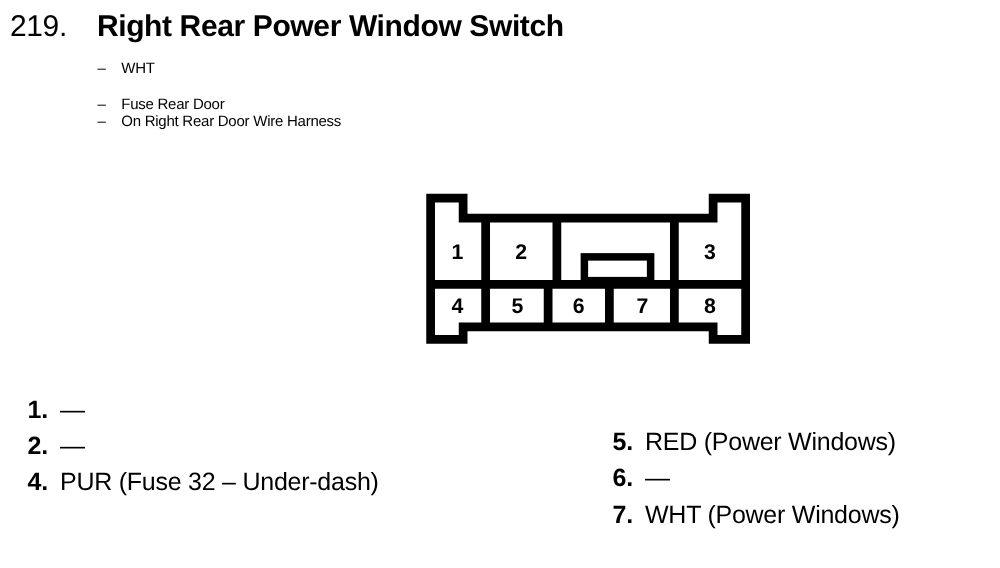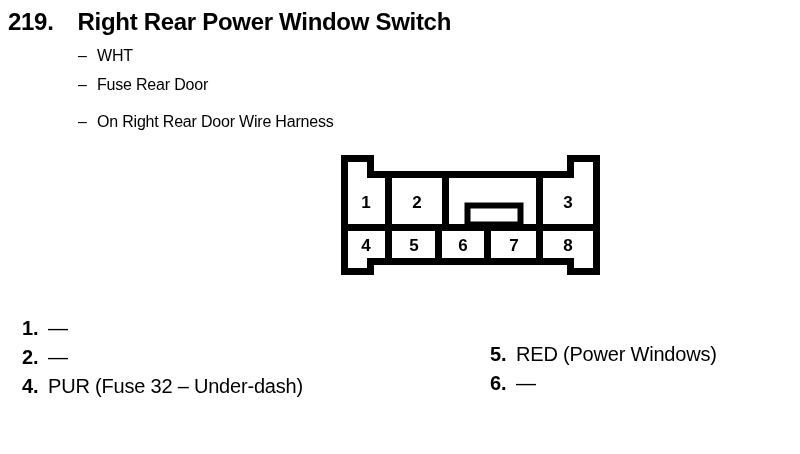--- a/index.html
+++ b/index.html
@@ -24,44 +24,44 @@
     width: 800px;
   }
   #title-row {
     position: absolute;
     left: 8px;
     top: 8px;
     white-space: nowrap;
   }
   #entry-number {
     font-size: 24px;
-    font-weight: bold;
+    font-weight: normal;
     letter-spacing: -0.3px;
   }
   #title-text {
     font-size: 24px;
     font-weight: bold;
     letter-spacing: -0.3px;
     margin-left: 24px;
   }
   .sub-line {
     position: absolute;
     left: 78px;
-    font-size: 16px;
+    font-size: 12px;
     font-weight: normal;
     letter-spacing: -0.2px;
     white-space: nowrap;
   }
   .sub-dash {
     display: inline-block;
     width: 19px;
   }
   #sub-0 { top: 47px; }
   #sub-1 { top: 76px; }
-  #sub-2 { top: 113px; }
+  #sub-2 { top: 90px; }
 
   
   #connector-figure {
     position: absolute;
     left: 330px;
     top: 148px;
     width: 280px;
     height: 150px;
   }
   #connector-svg {
@@ -196,17 +196,20 @@
   <div class="legend-column" id="legend-column-right">
 
     <div class="legend-item">
       <span class="legend-index">5.</span><span class="legend-desc">RED (Power Windows)</span>
     </div>
 
     <div class="legend-item">
       <span class="legend-index">6.</span><span class="legend-desc">—</span>
     </div>
 
+    <div class="legend-item">
+      <span class="legend-index">7.</span><span class="legend-desc">WHT (Power Windows)</span>
+    </div>
 
 
   </div>
 
 </div>
 
 </body></html>

